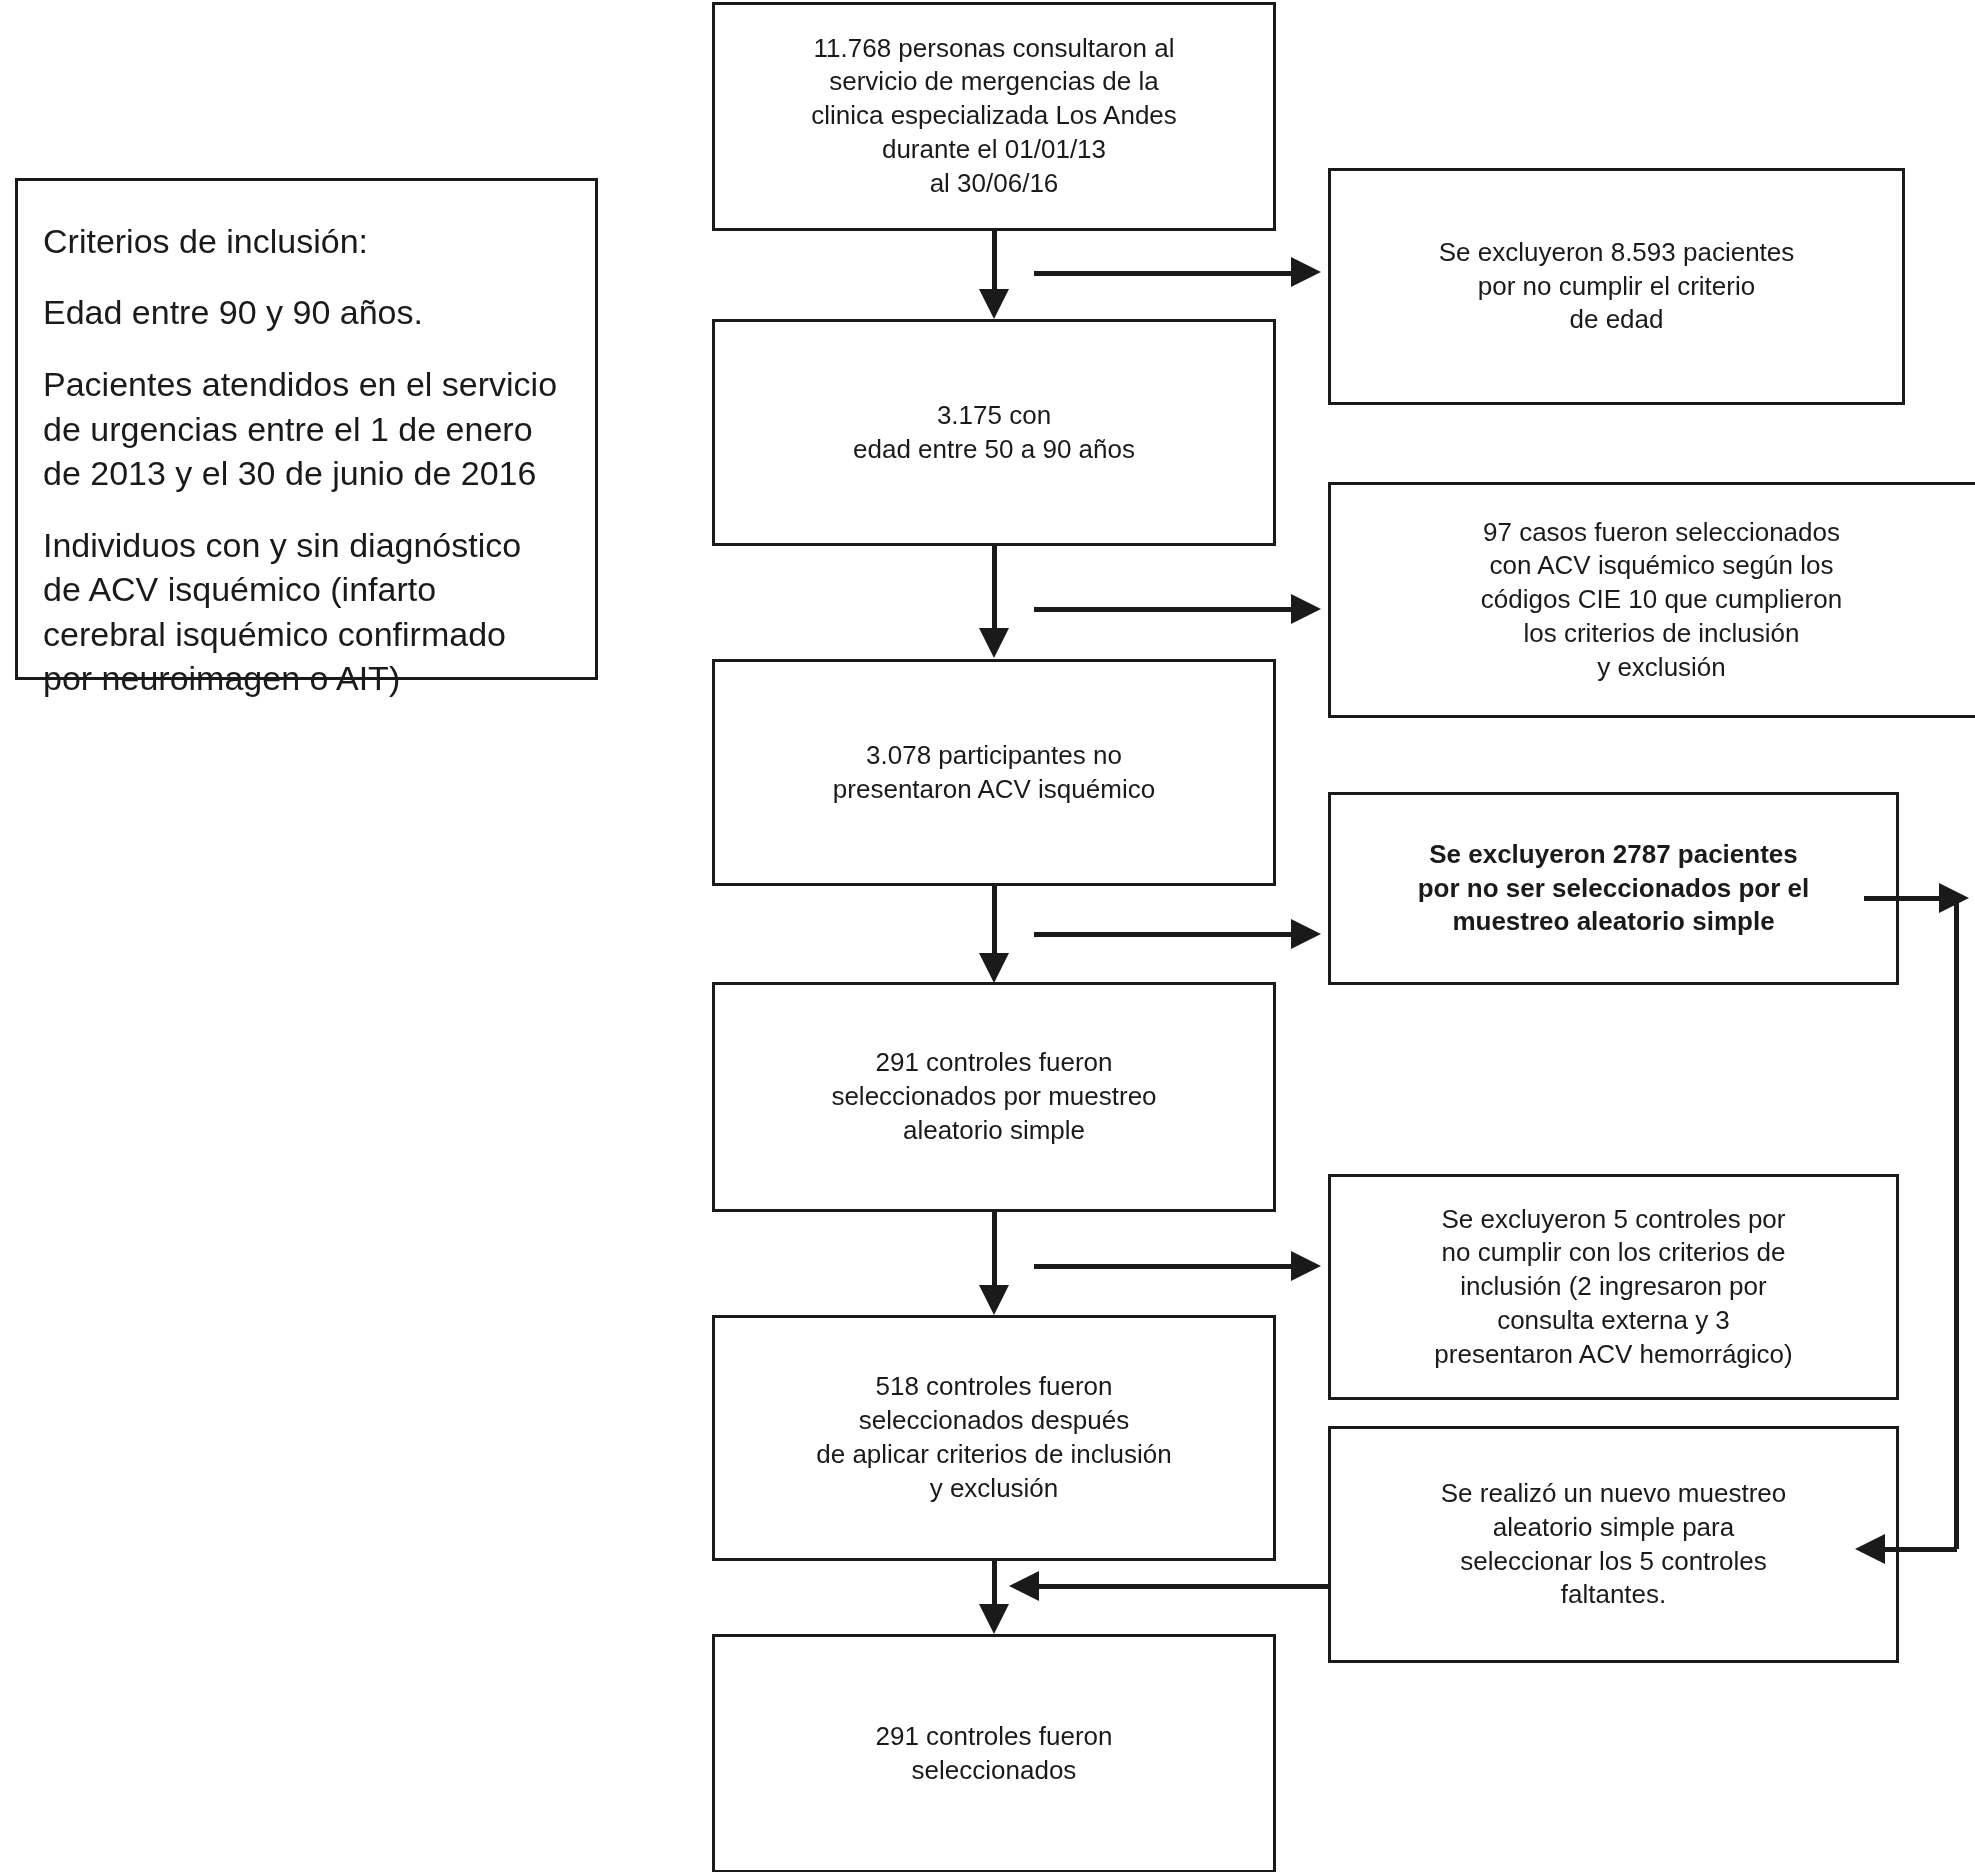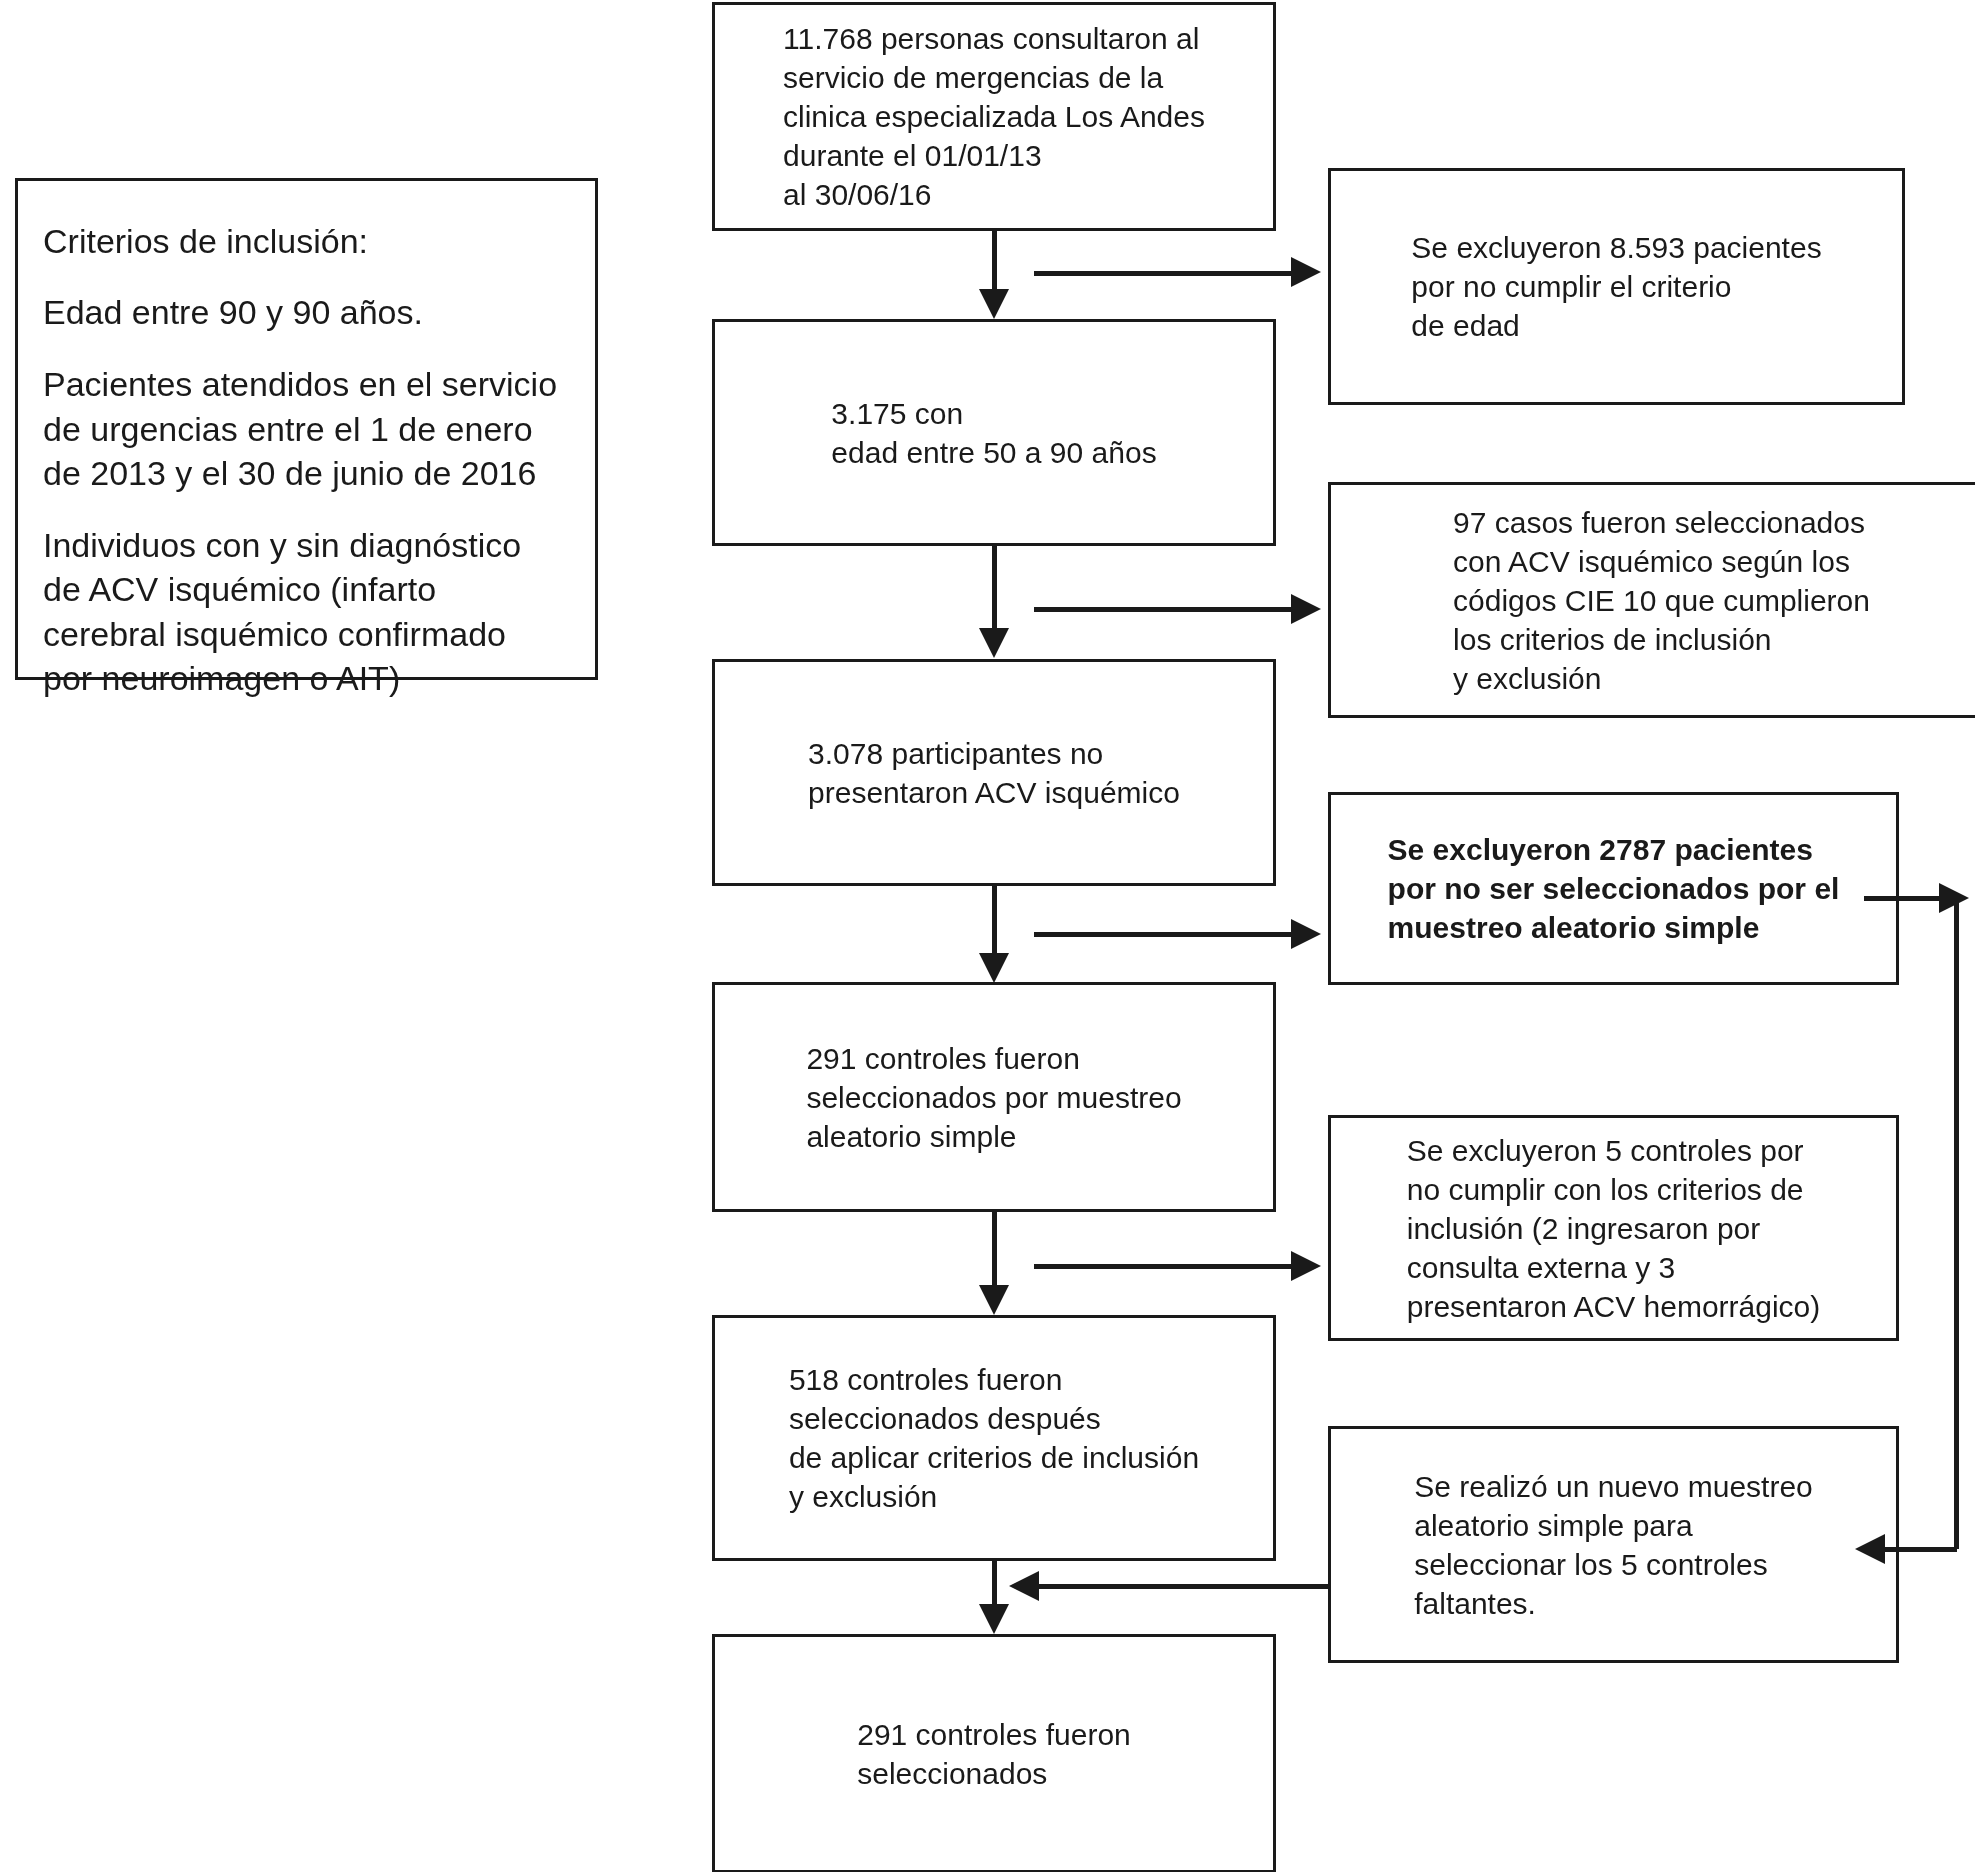--- a/index.html
+++ b/index.html
@@ -22,22 +22,22 @@
     position: absolute;
     box-sizing: border-box;
     border: 3.7px solid #1a1a1a;
     background: #ffffff;
     display: flex;
     flex-direction: column;
     justify-content: center;
   }
   .box.center-align { align-items: center; }
   .flowtext {
-    text-align: left;
-    font-size: 30px;
+    text-align: center;
+    font-size: 26px;
     line-height: 1.30;
     white-space: pre-line;
     padding: 16px 12px;
   }
   .criteria-box {
     padding: 22px 25px;
     justify-content: flex-start;
   }
   .crit-heading {
     font-size: 34px;
@@ -152,21 +152,21 @@
 los criterios de inclusión
 y exclusión</div>
   </div>
 
   <div class="box center-align" style="left:1328px; top:792px; width:571px; height:193px;font-weight:bold;">
     <div class="flowtext">Se excluyeron 2787 pacientes
 por no ser seleccionados por el
 muestreo aleatorio simple</div>
   </div>
 
-  <div class="box center-align" style="left:1328px; top:1115px; width:571px; height:226px;">
+  <div class="box center-align" style="left:1328px; top:1174px; width:571px; height:226px;">
     <div class="flowtext">Se excluyeron 5 controles por
 no cumplir con los criterios de
 inclusión (2 ingresaron por
 consulta externa y 3
 presentaron ACV hemorrágico)</div>
   </div>
 
   <div class="box center-align" style="left:1328px; top:1426px; width:571px; height:237px;">
     <div class="flowtext">Se realizó un nuevo muestreo
 aleatorio simple para

